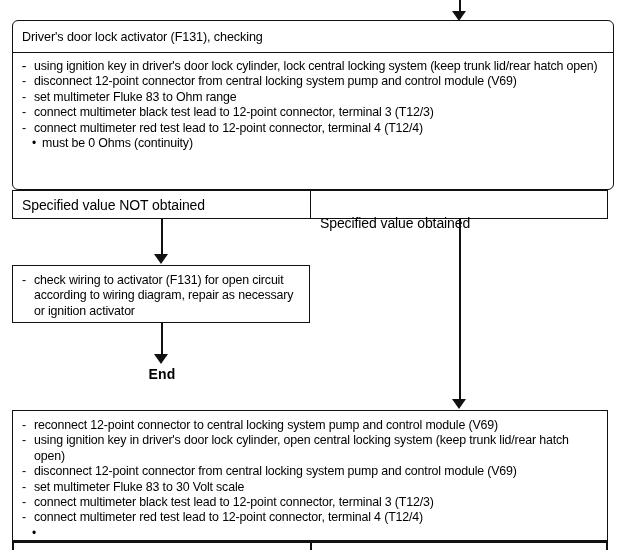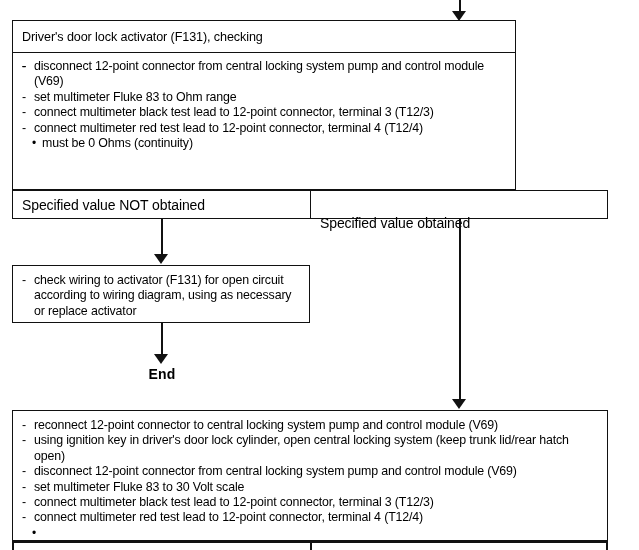--- a/index.html
+++ b/index.html
@@ -134,28 +134,29 @@
   }
 </style>
 </head>
 <body>
 
 <div id="flow">
 
   <div class="vline" style="left:459px; top:0px; height:14px;"></div>
   <div class="arrowhead" style="left:452px; top:11px;"></div>
 
-  <div class="box" style="left:12px; top:20px; width:504px; height:170px;">
+  <div class="box" style="left:12px; top:20px; width:602px; height:170px;border-radius:6px;">
     <div class="box-title">Driver's door lock activator (F131), checking</div>
     <div class="steps" style="top:32px;">
       <div class="step">
         <span class="dash">-</span>
       </div>
       <div class="step">
         <span class="dash">-</span>
+        <span>using ignition key in driver's door lock cylinder, lock central locking system (keep trunk lid/rear hatch open)</span>
       </div>
       <div class="step">
         <span class="dash">-</span>
         <span>disconnect 12-point connector from central locking system pump and control module (V69)</span>
       </div>
       <div class="step">
         <span class="dash">-</span>
         <span>set multimeter Fluke 83 to Ohm range</span>
       </div>
       <div class="step">
@@ -178,21 +179,21 @@
     <div class="outcome-cell right">Specified value obtained</div>
   </div>
 
   <div class="vline" style="left:161px; top:219px; height:36px;"></div>
   <div class="arrowhead" style="left:154px; top:254px;"></div>
 
   <div class="box" style="left:12px; top:265px; width:298px; height:58px;">
     <div class="steps" style="top:0px; padding-top:7px;">
       <div class="step">
         <span class="dash">-</span>
-        <span>check wiring to activator (F131) for open circuit according to wiring diagram, using as necessary or replace activator</span>
+        <span>check wiring to activator (F131) for open circuit according to wiring diagram, repair as necessary or ignition activator</span>
       </div>
     </div>
   </div>
 
   <div class="vline" style="left:161px; top:323px; height:32px;"></div>
   <div class="arrowhead" style="left:154px; top:354px;"></div>
   <div class="end-label" style="left:140px; top:366px; width:44px; text-align:center;">End</div>
 
   <div class="vline" style="left:459px; top:219px; height:182px;"></div>
   <div class="arrowhead" style="left:452px; top:399px;"></div>

